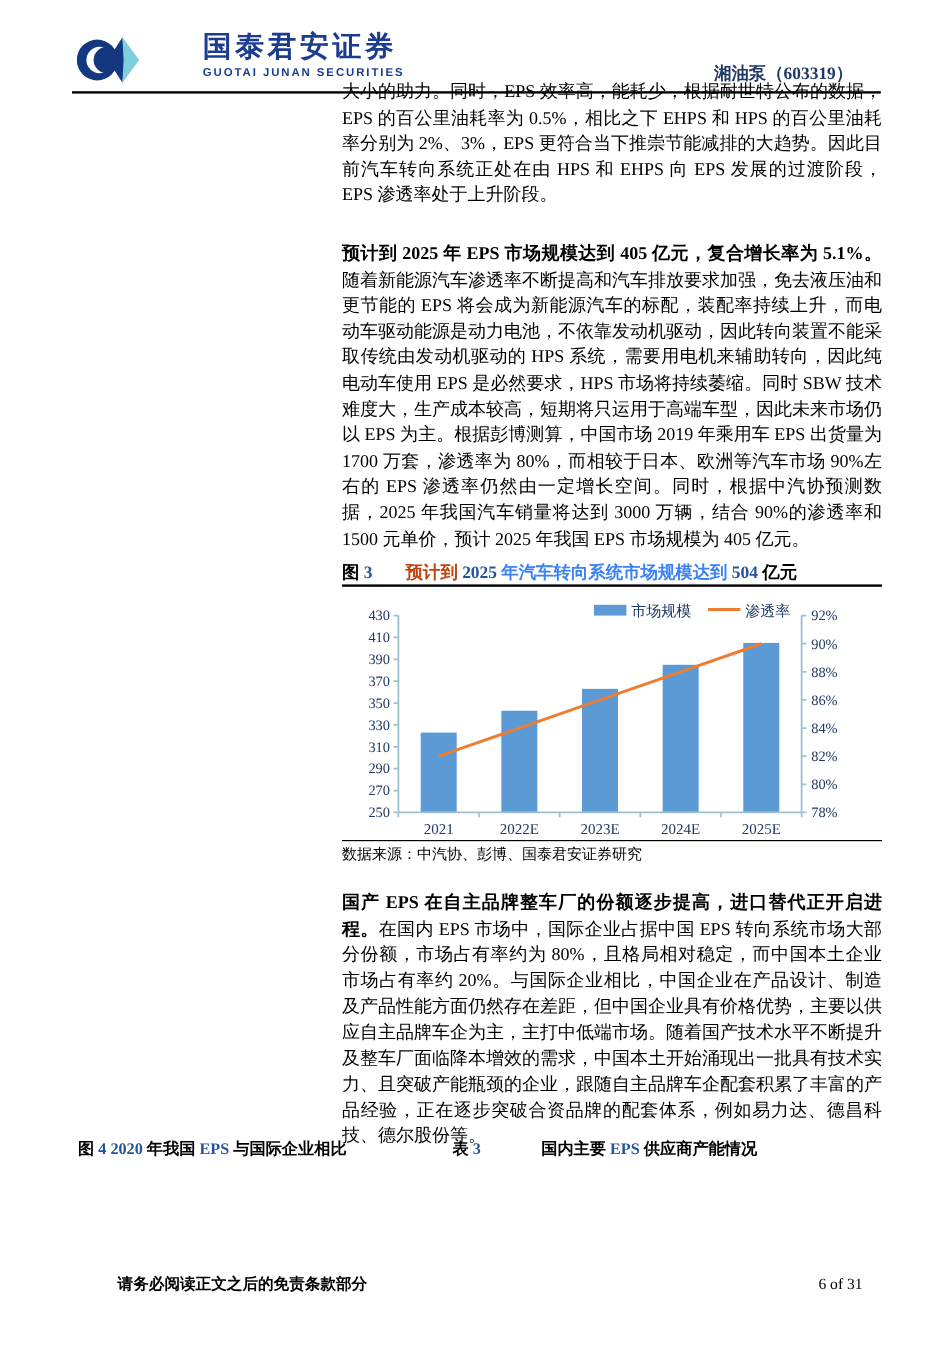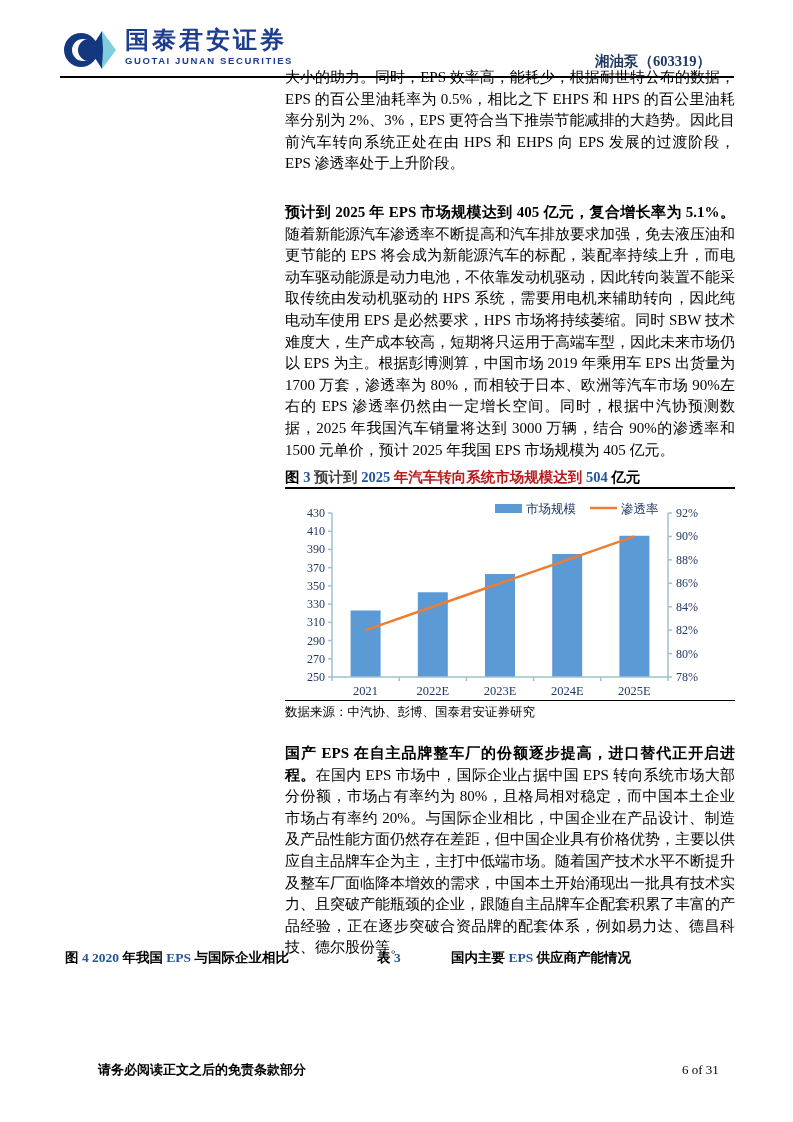--- a/index.html
+++ b/index.html
@@ -1,19 +1,19 @@
 <!DOCTYPE html>
 <html><head>
 <meta charset="utf-8">
 <style>
   html,body{margin:0;padding:0;background:#fff;}
   .page{position:relative;width:793px;height:1122px;background:#fff;overflow:hidden;
         font-family:"Liberation Serif","DejaVu Serif",serif;color:#000;}
   
-  .logo-block{position:absolute;left:64px;top:27px;display:flex;align-items:flex-start;}
+  .logo-block{position:absolute;left:64px;top:27px;display:flex;align-items:flex-start;gap:44px;}
   .logo-text{margin-left:9px;display:flex;flex-direction:column;}
   .brand-cn{font-size:24px;font-weight:bold;color:#1C3D8F;letter-spacing:3px;line-height:26px;
             font-family:"Liberation Sans","DejaVu Sans",sans-serif;}
   .brand-en{font-size:9.5px;font-weight:bold;color:#1C3D8F;letter-spacing:1.6px;margin-top:2px;
             font-family:"Liberation Sans","DejaVu Sans",sans-serif;}
   .stock-label{position:absolute;right:82px;top:52px;font-size:14.5px;font-weight:bold;color:#1F3864;}
   .header-rule{position:absolute;left:60px;top:76px;width:674px;height:2px;background:#000;}
   
   .col{position:absolute;left:285px;width:450px;}
   .para{font-size:15px;line-height:21.6px;text-align:justify;margin:0;}
@@ -51,21 +51,21 @@
 
   <div class="col" style="top:67px;">
     <p class="para">大小的助力。同时，EPS 效率高，能耗少，根据耐世特公布的数据，EPS 的百公里油耗率为 0.5%，相比之下 EHPS 和 HPS 的百公里油耗率分别为 2%、3%，EPS 更符合当下推崇节能减排的大趋势。因此目前汽车转向系统正处在由 HPS 和 EHPS 向 EPS 发展的过渡阶段，EPS 渗透率处于上升阶段。</p>
   </div>
 
   <div class="col" style="top:202px;">
     <p class="para"><b>预计到 2025 年 EPS 市场规模达到 405 亿元，复合增长率为 5.1%。</b><span>随着新能源汽车渗透率不断提高和汽车排放要求加强，免去液压油和更节能的 EPS 将会成为新能源汽车的标配，装配率持续上升，而电动车驱动能源是动力电池，不依靠发动机驱动，因此转向装置不能采取传统由发动机驱动的 HPS 系统，需要用电机来辅助转向，因此纯电动车使用 EPS 是必然要求，HPS 市场将持续萎缩。同时 SBW 技术难度大，生产成本较高，短期将只运用于高端车型，因此未来市场仍以 EPS 为主。根据彭博测算，中国市场 2019 年乘用车 EPS 出货量为 1700 万套，渗透率为 80%，而相较于日本、欧洲等汽车市场 90%左右的 EPS 渗透率仍然由一定增长空间。同时，根据中汽协预测数据，2025 年我国汽车销量将达到 3000 万辆，结合 90%的渗透率和 1500 元单价，预计 2025 年我国 EPS 市场规模为 405 亿元。</span></p>
   </div>
 
   <div class="col" style="top:468px;">
-    <p class="fig-title"><span style="color: rgb(0, 0, 0);">图 </span><span style="color: rgb(36, 84, 156);">3</span><span style="color: #404040;"> 预计到 </span><span style="color: rgb(36, 84, 156); font-family: Liberation Serif, serif;">2025</span><span style="color: #b91c1c;"> 年汽车转向系统市场规模达到 </span><span style="color: rgb(36, 84, 156);">504</span><span style="color: rgb(0, 0, 0);"> 亿元</span></p>
+    <p class="fig-title"><span style="color: rgb(0, 0, 0);">图 </span><span style="color: rgb(36, 84, 156);">3</span><span style="color: #c2410c; padding-left: 24px;"> 预计到 </span><span style="color: rgb(36, 84, 156); font-family: Liberation Serif, serif;">2025</span><span style="color: #3b82f6;"> 年汽车转向系统市场规模达到 </span><span style="color: rgb(36, 84, 156);">504</span><span style="color: rgb(0, 0, 0);"> 亿元</span></p>
   </div>
   <div class="rule-thick" style="top:487px;"></div>
 
   <svg id="chart-svg" width="450" height="212" viewBox="0 0 450 212" style="position:absolute;left:285px;top:491px;">
       <rect x="65.6" y="119.4888888888889" width="30" height="66.5111111111111" fill="#5B9AD5"></rect>
       <rect x="132.8" y="101.26666666666665" width="30" height="84.73333333333335" fill="#5B9AD5"></rect>
       <rect x="200" y="83.04444444444445" width="30" height="102.95555555555555" fill="#5B9AD5"></rect>
       <rect x="267.20000000000005" y="63" width="30" height="123" fill="#5B9AD5"></rect>
       <rect x="334.40000000000003" y="44.77777777777777" width="30" height="141.22222222222223" fill="#5B9AD5"></rect>
       <line x1="47" y1="22" x2="47" y2="186" stroke="#9CC2CE" stroke-width="1.5"></line>

